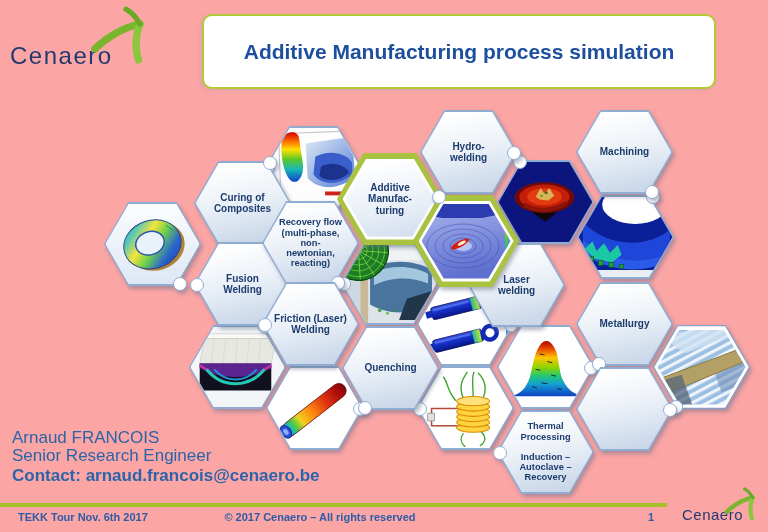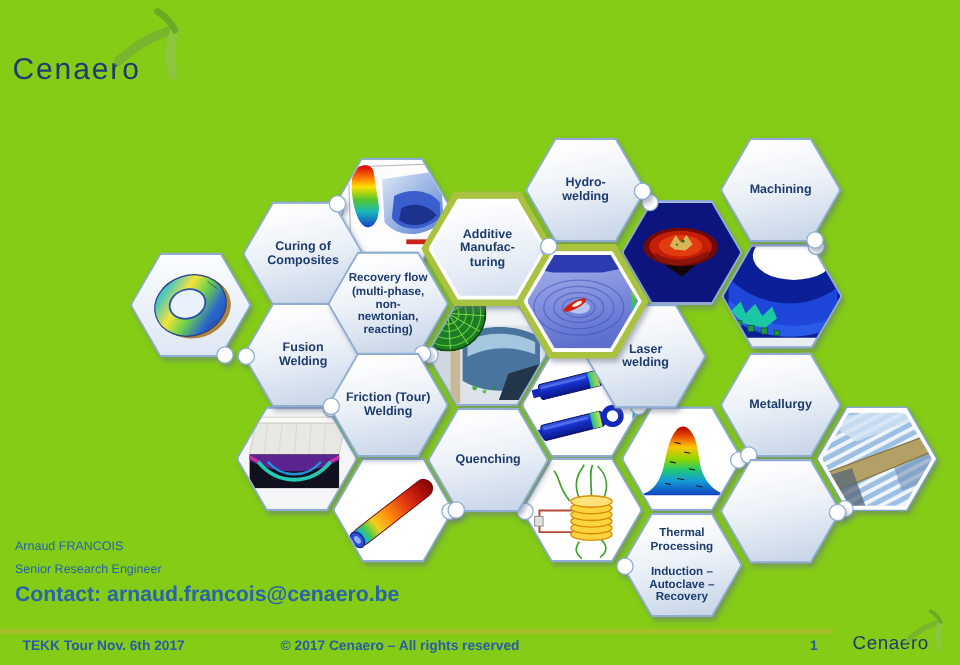--- a/index.html
+++ b/index.html
@@ -1,16 +1,16 @@
 <!DOCTYPE html>
 <html><head>
 <meta charset="utf-8">
 <style>
   html,body{margin:0;padding:0;background:#fff;}
-  .slide{position:relative;width:768px;height:532px;background:#84cc16;overflow:hidden;
+  .slide{position:relative;width:768px;height:532px;background:#fca5a5;overflow:hidden;
          font-family:"Liberation Sans",sans-serif;}
   
   .logo{position:absolute;left:10px;top:6px;width:160px;height:70px;}
   .logo-text{position:absolute;left:0;top:36px;font-size:24px;color:#223a70;letter-spacing:1.5px;}
   .logo-icon{position:absolute;left:80px;top:0;}
   .title-box{position:absolute;left:202px;top:14px;width:510px;height:71px;border:2.5px solid #b2ca35;
              border-radius:10px;background:#fff;display:flex;align-items:center;justify-content:center;
              box-shadow:-2px 2px 4px rgba(150,155,165,.25);}
   .title-box h1{margin:0;font-size:21px;font-weight:700;color:#1d4f9e;}
   
@@ -29,21 +29,21 @@
           text-align:center;font-weight:700;font-size:10px;line-height:1.13;color:#1c3c6e;
           white-space:pre-line;z-index:4;}
   .small .hlabel{font-size:9.3px;line-height:1.1;}
   .dot{position:absolute;width:12px;height:12px;border-radius:50%;background:#fff;
        border:1.5px solid #8fadd3;z-index:6;}
   .dot.tl{left:calc(25% - 8px);top:-5px}.dot.tr{left:calc(75% - 4px);top:-5px}
   .dot.r{right:-4px;top:calc(50% - 6px)}.dot.l{left:-4px;top:calc(50% - 6px)}
   .dot.br{left:calc(75% - 4px);bottom:-5px}.dot.bl{left:calc(25% - 8px);bottom:-5px}
   
   .contact{position:absolute;left:12px;top:429px;color:#2b64a8;z-index:4;}
-  .contact .c1,.contact .c2{font-size:10px;line-height:18px;}
+  .contact .c1,.contact .c2{font-size:17px;line-height:18px;}
   .contact .c3{font-size:17px;font-weight:700;line-height:21px;}
   .footer-line{position:absolute;left:0;top:503px;width:667px;height:3.5px;background:#a6c02a;z-index:4;}
   .f-left{position:absolute;left:18px;top:511px;font-size:11px;font-weight:700;color:#2b5ca6;z-index:4;}
   .f-center{position:absolute;left:150px;top:511px;width:340px;text-align:center;font-size:11px;
             font-weight:700;color:#2b5ca6;z-index:4;}
   .f-page{position:absolute;left:648px;top:511px;font-size:11px;font-weight:700;color:#2b5ca6;z-index:4;}
   .f-logo-text{position:absolute;left:682px;top:506px;font-size:15px;color:#223a70;letter-spacing:.5px;z-index:4;}
   .f-logo-icon{position:absolute;left:724px;top:487px;z-index:4;}
 </style>
 </head>
@@ -53,20 +53,23 @@
 
   <div class="logo">
     <span class="logo-text">Cenaero</span>
     <svg class="logo-icon" width="70" height="62" viewBox="0 0 64 58">
       <g fill="none" stroke-linecap="round">
         <path d="M4,40 C16,29 30,20 46,17" stroke="#79b52d" stroke-width="7" stroke-dasharray="1.6,2"></path>
         <path d="M46,17 C42,27 41,39 45,52" stroke="#8cc63f" stroke-width="7" stroke-dasharray="1.6,2"></path>
         <path d="M46,17 C42,10 38,6 33,3" stroke="#69aa24" stroke-width="5" stroke-dasharray="1.4,1.8"></path>
       </g>
     </svg>
+  </div>
+  <div class="title-box">
+    <h1>Additive Manufacturing process simulation</h1>
   </div>
 
   <div>
 
     <div class="hex img" style="left:104px;top:202px">
       <div class="hb"></div>
       <div class="hf hsvg">
         <svg viewBox="0 0 97 84" preserveAspectRatio="none">
           <defs>
             <linearGradient id="rgA" x1="0" y1="0" x2="1" y2="1">
@@ -393,21 +396,21 @@
 (multi-phase,
 non-
 newtonian,
 reacting)</div>
       <span class="dot br"></span>
     </div>
 
     <div class="hex lbl" style="left:262px;top:282px">
       <div class="hb"></div>
       <div class="hf"></div>
-      <div class="hlabel">Friction (Tour)
+      <div class="hlabel">Friction (Laser)
 Welding</div>
       <span class="dot l"></span>
     </div>
 
     <div class="hex lbl" style="left:342px;top:326px">
       <div class="hb"></div>
       <div class="hf"></div>
       <div class="hlabel">Quenching</div>
       <span class="dot bl"></span>
     </div>

